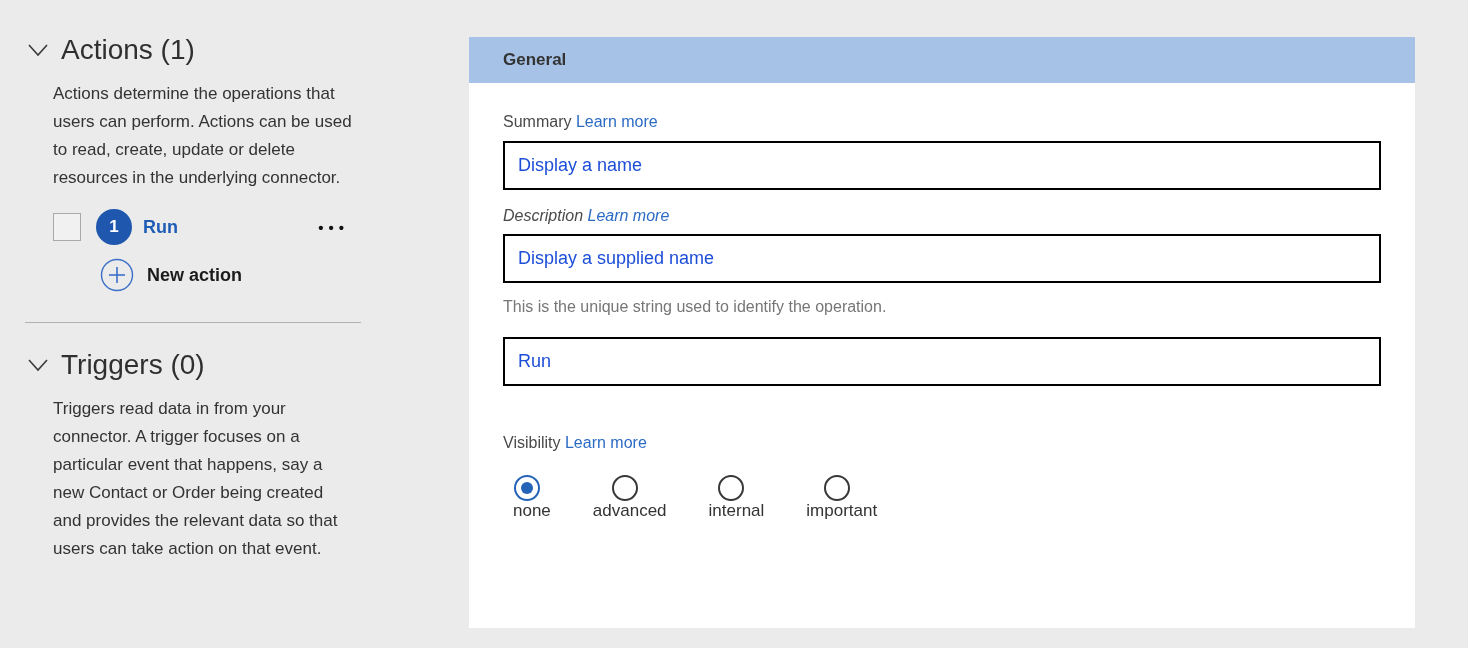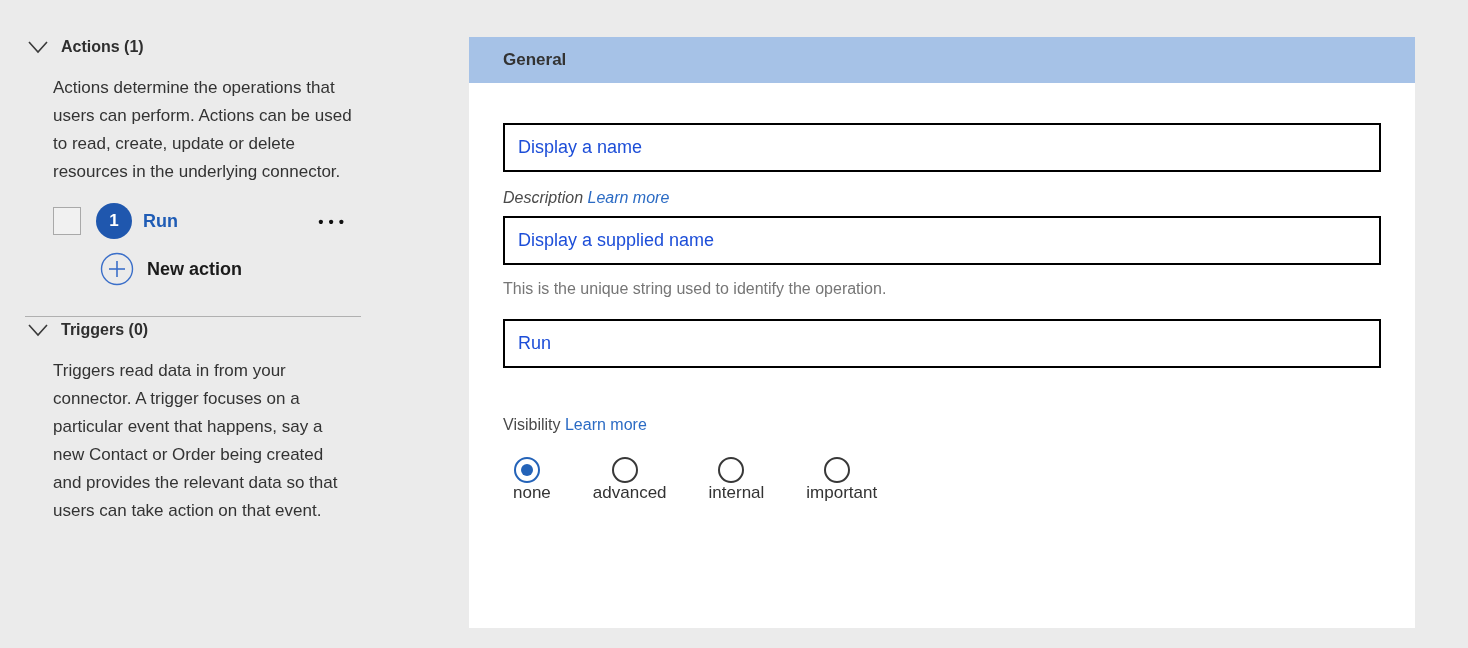--- a/index.html
+++ b/index.html
@@ -22,23 +22,23 @@
     align-items: center;
     gap: 10px;
     cursor: pointer;
   }
   .section-header .chev {
     width: 26px; height: 26px;
     display: inline-flex; align-items: center; justify-content: center;
     flex: 0 0 auto;
   }
   .section-title {
-    font-size: 16px;
+    font-size: 28px;
     color: #2f2f2f;
-    font-weight: 700;
+    font-weight: 400;
   }
   .section-desc {
     margin: 14px 0 0 28px;
     width: 300px;
     font-size: 17px;
     line-height: 28px;
     color: #333333;
   }
   .action-row {
     margin: 16px 0 0 28px;
@@ -97,21 +97,21 @@
     margin-left: 13px;
     font-size: 18px;
     font-weight: bold;
     color: #1b1b1b;
   }
   .divider {
     margin-top: 30px;
     border-top: 1px solid #b0b0b0;
     height: 0;
   }
-  .triggers-block { }
+  .triggers-block { margin-top: 26px; }
 
   
   .panel {
     position: absolute;
     left: 469px; top: 37px;
     width: 946px;
   }
   .panel-header {
     height: 46px;
     background: #a6c2e7;
@@ -250,20 +250,24 @@
 </div>
 
 <div class="panel">
 
   <div class="panel-header">
     <span class="panel-header-title">General</span>
   </div>
 
   <div class="panel-body">
 
+    <div class="field-label-row">
+      <span>Summary</span>
+      <a class="learn-more">Learn more</a>
+    </div>
     <input class="text-input" type="text" value="Display a name" style="">
 
     <div class="field-label-row mt-41">
       <span>Description</span>
       <a class="learn-more">Learn more</a>
     </div>
     <input class="text-input mt-9" type="text" value="Display a supplied name" style="">
 
     <div class="helper-text">This is the unique string used to identify the operation.</div>
     <input class="text-input mt-22" type="text" value="Run" style="">

